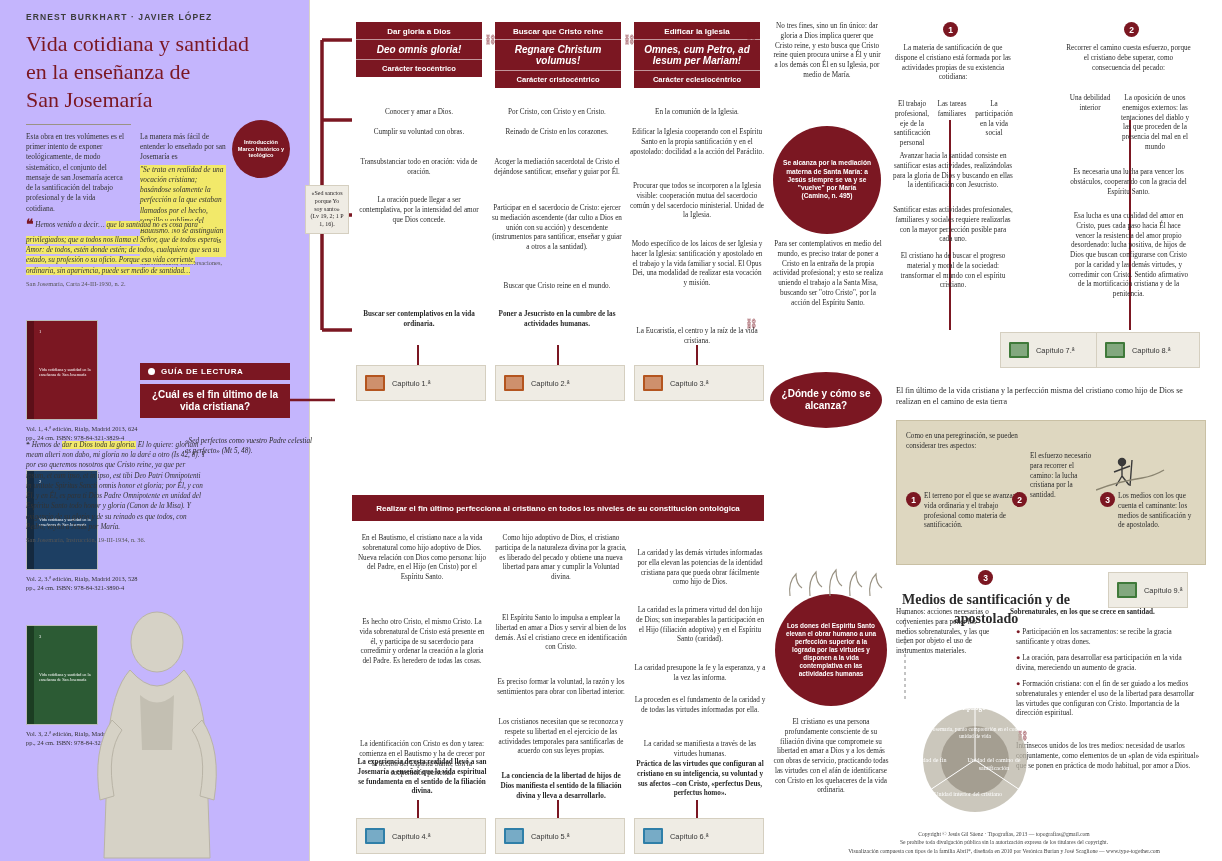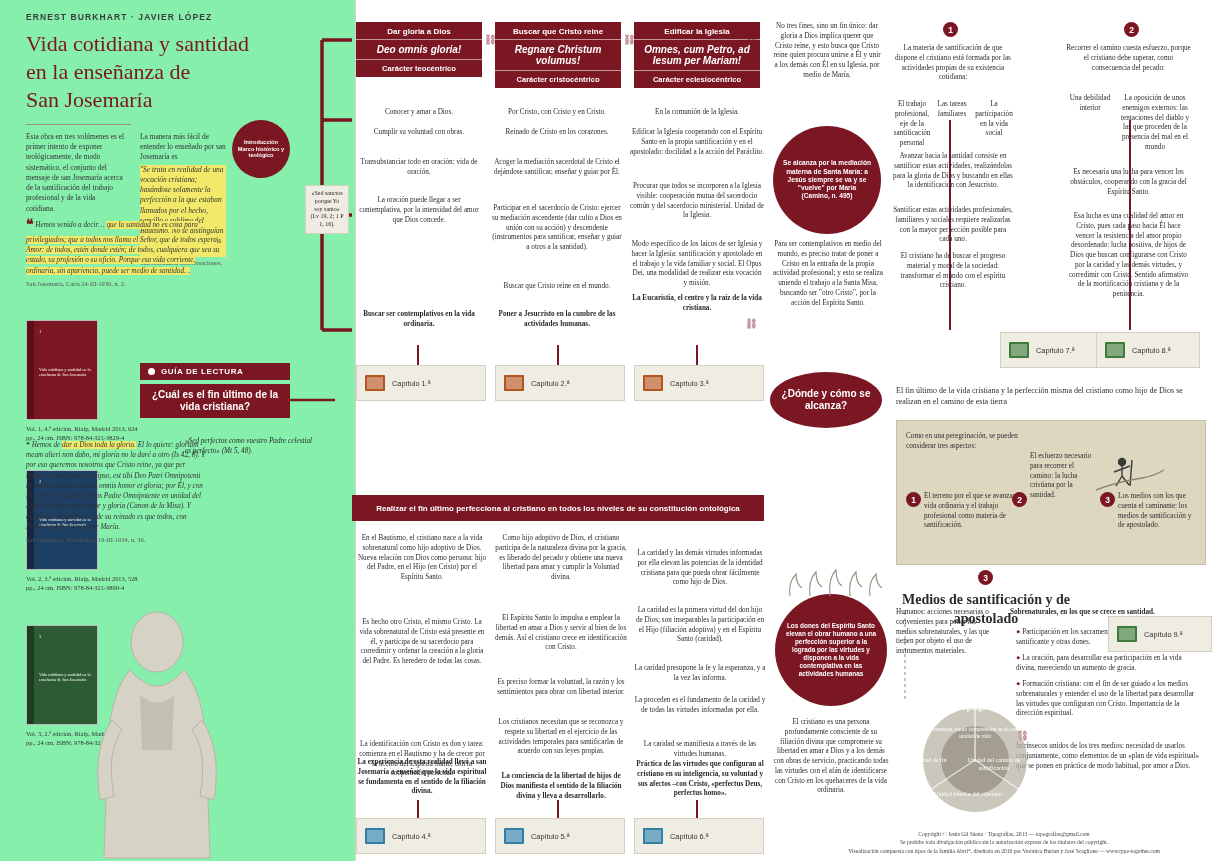--- a/index.html
+++ b/index.html
@@ -9,22 +9,22 @@
     background:#ffffff;
     font-family:"Liberation Serif", serif;
     position:relative;
     overflow:hidden;
     color:#231f20;
   }
   .page { position:absolute; inset:0; }
 
   
   .left-col {
-    position:absolute; left:0; top:0; width:356px; height:861px;
-    background:#86efac;
+    position:absolute; left:0; top:0; width:310px; height:861px;
+    background:#c4b5fd;
     border-right:1px solid #d8d3c6;
   }
   .authors {
     position:absolute; left:26px; top:12px; width:260px;
     font-family:"Liberation Sans", sans-serif;
     font-size:8.5px; letter-spacing:1.1px; color:#3c3c3c; font-weight:bold;
   }
   .main-title {
     position:absolute; left:26px; top:30px; width:268px;
     font-family:"Liberation Serif", serif;
@@ -284,21 +284,21 @@
   <div class="col-txt" style="left:492px; top:128px; width:130px;">Reinado de Cristo en los corazones.</div>
   <div class="col-txt" style="left:492px; top:158px; width:130px;">Acoger la mediación sacerdotal de Cristo el dejándose santificar, enseñar y guiar por Él.</div>
   <div class="col-txt" style="left:492px; top:204px; width:130px;">Participar en el sacerdocio de Cristo: ejercer su mediación ascendente (dar culto a Dios en unión con su acción) y descendente (instrumentos para santificar, enseñar y guiar a otros a la santidad).</div>
   <div class="col-txt" style="left:492px; top:282px; width:130px;">Buscar que Cristo reine en el mundo.</div>
   <div class="col-txt" style="left:492px; top:310px; width:130px; font-weight:bold;">Poner a Jesucristo en la cumbre de las actividades humanas.</div>
 
   <div class="col-txt" style="left:630px; top:108px; width:134px;">En la comunión de la Iglesia.</div>
   <div class="col-txt" style="left:630px; top:128px; width:134px;">Edificar la Iglesia cooperando con el Espíritu Santo en la propia santificación y en el apostolado: docilidad a la acción del Paráclito.</div>
   <div class="col-txt" style="left:630px; top:182px; width:134px;">Procurar que todos se incorporen a la Iglesia visible: cooperación mutua del sacerdocio común y del sacerdocio ministerial. Unidad de la Iglesia.</div>
   <div class="col-txt" style="left:630px; top:240px; width:134px;">Modo específico de los laicos de ser Iglesia y hacer la Iglesia: santificación y apostolado en el trabajo y la vida familiar y social. El Opus Dei, una modalidad de realizar esta vocación y misión.</div>
-  <div class="col-txt" style="left:630px; top:294px; width:134px; font-weight:bold;">La Eucaristía, el centro y la raíz de la vida cristiana.</div>
+  <div class="col-txt" style="left:630px; top:327px; width:134px; font-weight:normal;">La Eucaristía, el centro y la raíz de la vida cristiana.</div>
 
   <div class="chap" style="left:356px; top:365px;">
     <span class="bkico">
         <span class="c1" style="background:#b4551f"></span>
         <span class="c2"></span>
       </span>
     <span>Capítulo 1.ª</span>
   </div>
   <div class="chap" style="left:495px; top:365px;">
     <span class="bkico">
@@ -434,21 +434,21 @@
   </div>
   <div class="col-txt" style="left:1016px; top:654px; width:186px; text-align:left;">
     <span style="color:#7b1722">●</span> <span>La oración, para desarrollar esa participación en la vida divina, mereciendo un aumento de gracia.</span>
   </div>
   <div class="col-txt" style="left:1016px; top:680px; width:186px; text-align:left;">
     <span style="color:#7b1722">●</span> <span>Formación cristiana: con el fin de ser guiado a los medios sobrenaturales y entender el uso de la libertad para desarrollar las virtudes que configuran con Cristo. Importancia de la dirección espiritual.</span>
   </div>
   <div style="position:absolute;left:1016px;top:730px;font-size:10px;color:#7b1722;">⛓</div>
   <div class="col-txt" style="left:1016px; top:742px; width:186px; text-align:left;">Intrínsecos unidos de los tres medios: necesidad de usarlos conjuntamente, como elementos de un «plan de vida espiritual» que se ponen en práctica de modo habitual, por amor a Dios.</div>
 
-  <div class="chap" style="left:1108px; top:572px; width:104px;margin-top:44px;">
+  <div class="chap" style="left:1108px; top:572px; width:80px;">
     <span class="bkico">
         <span class="c1" style="background:#3f7a3a"></span>
         <span class="c2"></span>
       </span>
     <span>Capítulo 9.ª</span>
   </div>
 
   <div style="position:absolute;left:900px;top:700px;width:150px;height:120px;">
     <svg viewBox="0 0 150 120" style="width:150px;height:120px;">
       <circle cx="75" cy="60" r="52" fill="#b9b4a6" opacity="0.75"></circle>

